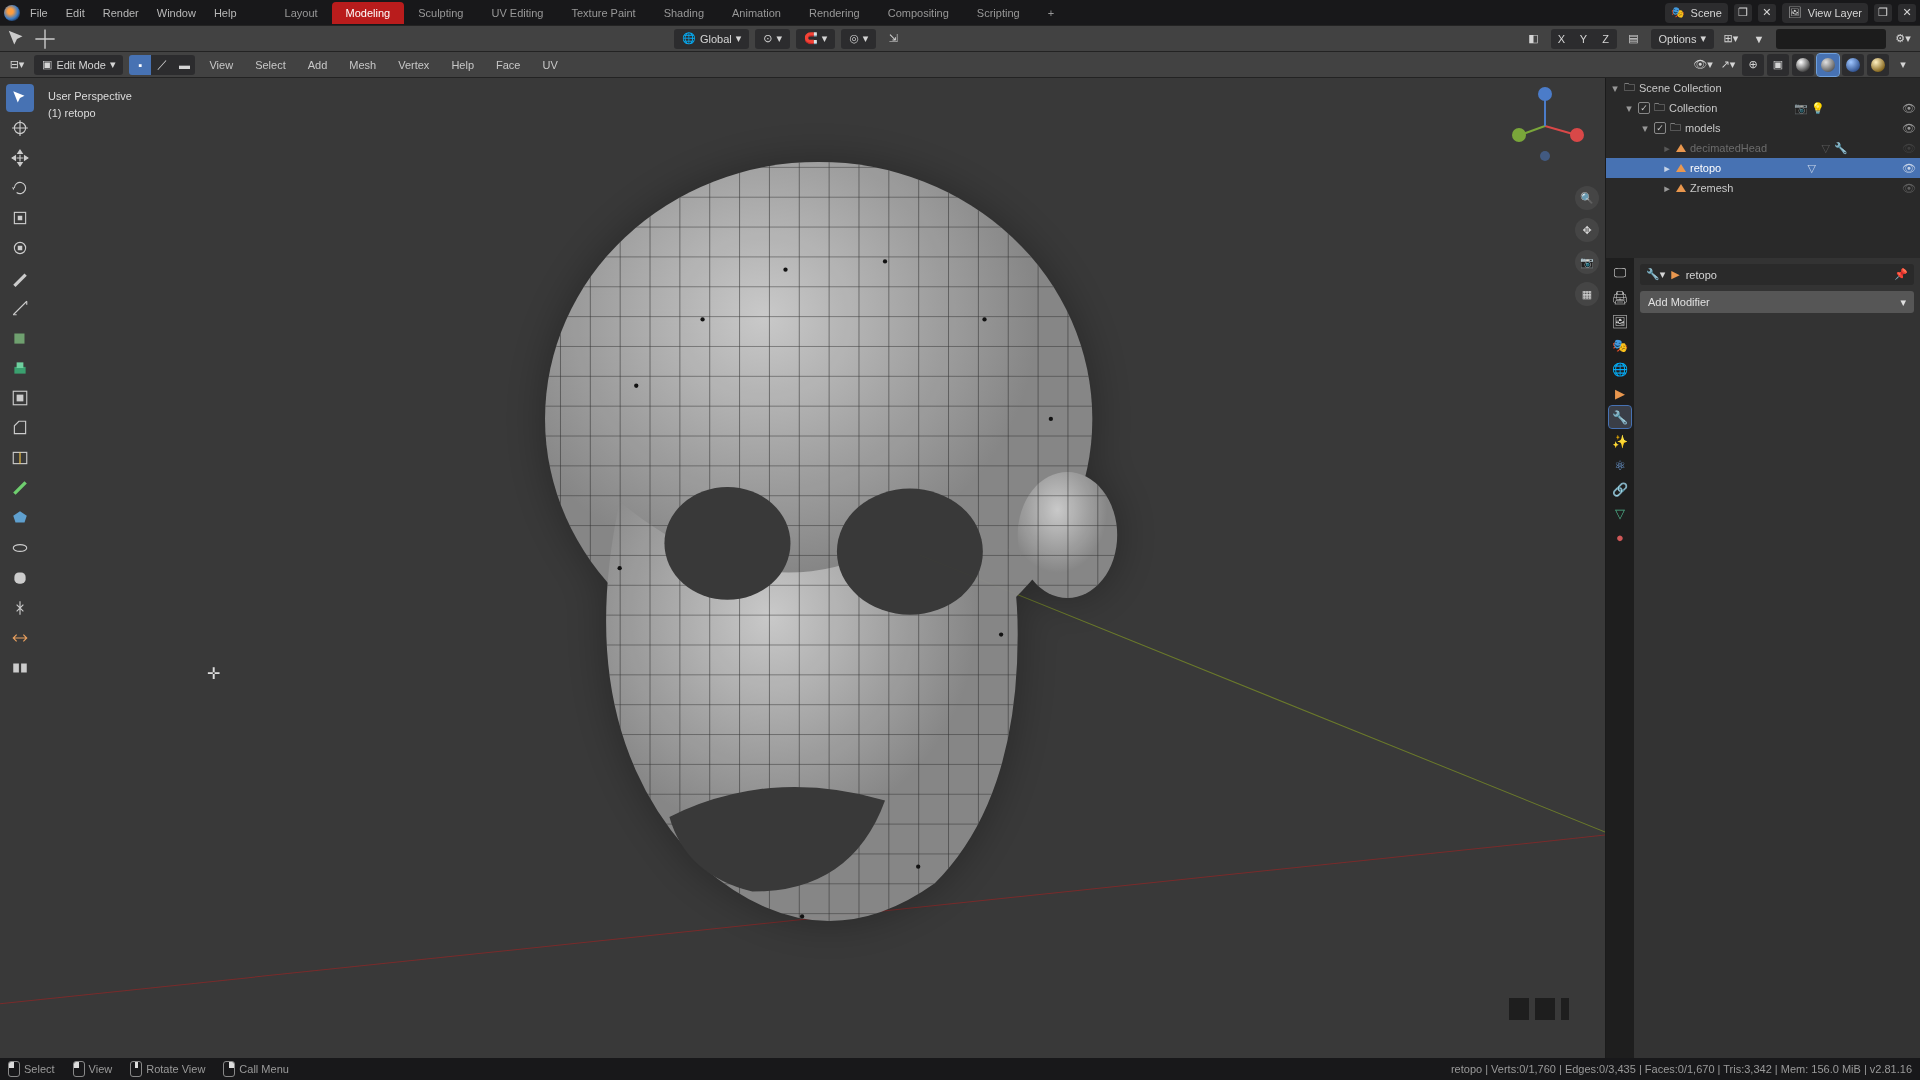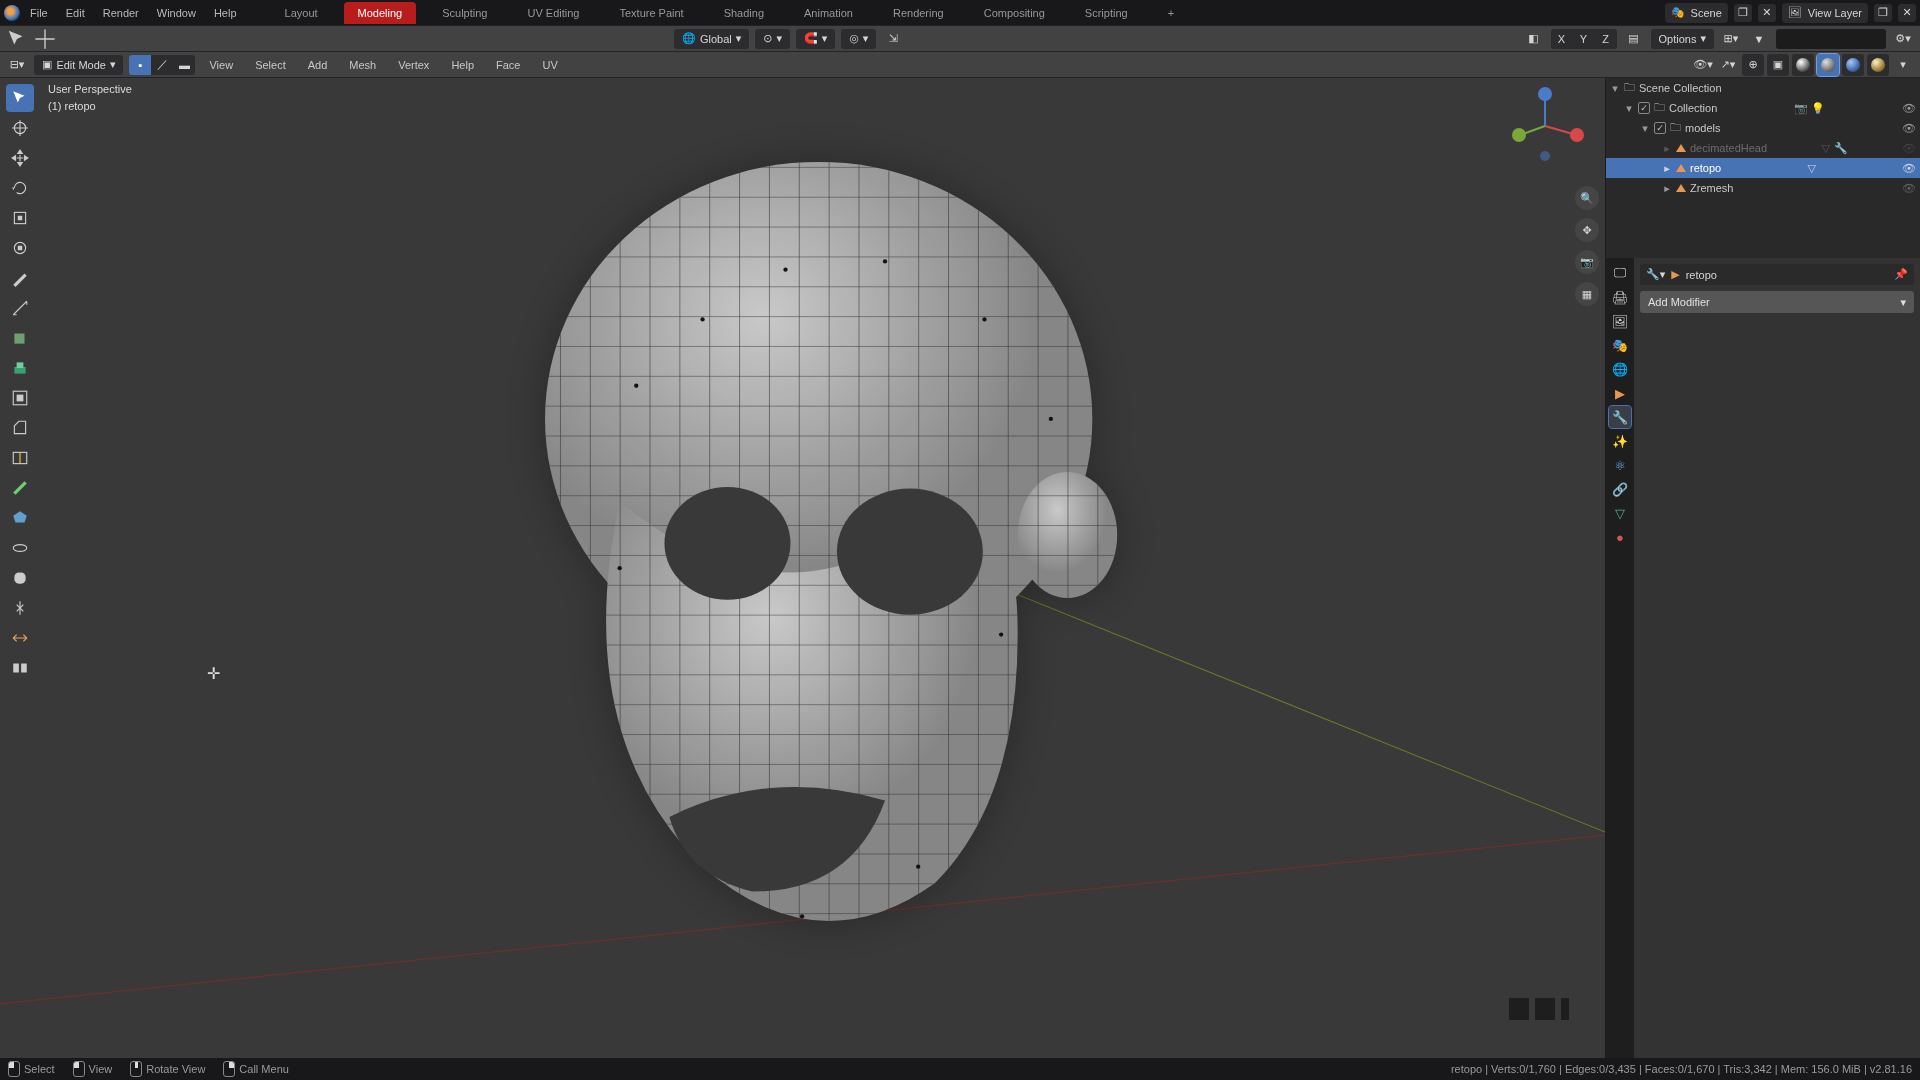--- a/index.html
+++ b/index.html
@@ -4,21 +4,21 @@
 <style>
 * { margin:0; padding:0; box-sizing:border-box; font-family:-apple-system,Segoe UI,Helvetica,Arial,sans-serif; user-select:none; }
 body { width:1920px; height:1080px; background:#393939; overflow:hidden; color:#d5d5d5; font-size:11px; transform-origin:top left; }
 @media (max-width:1919px){ body{ transform:scale(.76); } }
 
 
 .topbar{height:26px;background:#18181a;display:flex;align-items:center;justify-content:space-between;padding:0 4px;border-bottom:1px solid #232323;}
 .top-left{display:flex;align-items:center;gap:2px;}
 .top-left .logo{width:16px;height:16px;background:radial-gradient(circle at 40% 40%,#fe9d3e 20%,#3b7cc6 55%,#1a2a48 80%);border-radius:50%;}
 .mnu{padding:4px 8px;color:#b8b8b8;}
-.tabrow{display:flex;gap:12px;margin-left:24px;}
+.tabrow{display:flex;gap:0;margin-left:24px;}
 .wtab{padding:5px 14px;color:#989898;border-radius:4px 4px 0 0;}
 .wtab.active{background:#b91c1c;color:#fff;}
 .top-right{display:flex;align-items:center;gap:6px;}
 .scene-box{display:flex;align-items:center;background:#2c2c2e;border-radius:4px;height:20px;padding:0 6px;gap:6px;}
 .sq-icn{width:18px;height:18px;display:inline-flex;align-items:center;justify-content:center;background:#2c2c2e;border-radius:3px;}
 
 
 .secrow{height:26px;background:#424242;display:flex;align-items:center;padding:0 6px;justify-content:space-between;border-bottom:1px solid #232323;}
 .sec-left,.sec-right{display:flex;align-items:center;gap:6px;}
 .icnbtn{width:22px;height:22px;display:inline-flex;align-items:center;justify-content:center;border-radius:3px;color:#d5d5d5;}
@@ -38,21 +38,21 @@
 .sphbtn.on{background:#4772b3;outline:1px solid #6fa0dd;}
 .sphbtn .ball{width:14px;height:14px;border-radius:50%;background:radial-gradient(circle at 35% 30%,#e0e0e0,#555 80%);}
 
 
 .workspace{position:absolute;top:78px;left:0;right:0;bottom:22px;display:flex;}
 .viewport{position:relative;flex:1;background:#393939;overflow:hidden;}
 .toolcolumn{position:absolute;top:6px;left:6px;width:32px;display:flex;flex-direction:column;gap:2px;}
 .tlbtn{width:28px;height:28px;border-radius:4px;background:transparent;display:flex;align-items:center;justify-content:center;color:#c9c9c9;}
 .tlbtn.active{background:#4772b3;color:#fff;}
 .tlbtn svg{width:18px;height:18px;}
-.vp-overlay{position:absolute;top:3px;left:48px;color:#dcdcdc;line-height:1.5;}
+.vp-overlay{position:absolute;top:10px;left:48px;color:#dcdcdc;line-height:1.5;}
 .gizmo-col{position:absolute;right:6px;top:60px;display:flex;flex-direction:column;gap:8px;align-items:center;}
 .nav-gizmo{position:absolute;right:18px;top:6px;width:84px;height:84px;}
 .gzbtn{width:24px;height:24px;border-radius:50%;background:#50505088;display:flex;align-items:center;justify-content:center;}
 .mesh-placeholder{position:absolute;left:28%;top:6%;width:44%;height:88%;filter:drop-shadow(0 0 20px rgba(0,0,0,.3));opacity:.96;}
 
 
 .rightcol{width:315px;display:flex;flex-direction:column;background:#2b2b2b;border-left:1px solid #1b1b1b;}
 .outliner{flex:0 0 180px;background:#292929;display:flex;flex-direction:column;}
 .outliner-row{display:flex;align-items:center;height:20px;padding:0 4px;gap:4px;color:#c8c8c8;}
 .outliner-row.sel{background:#4772b3;color:#fff;}

